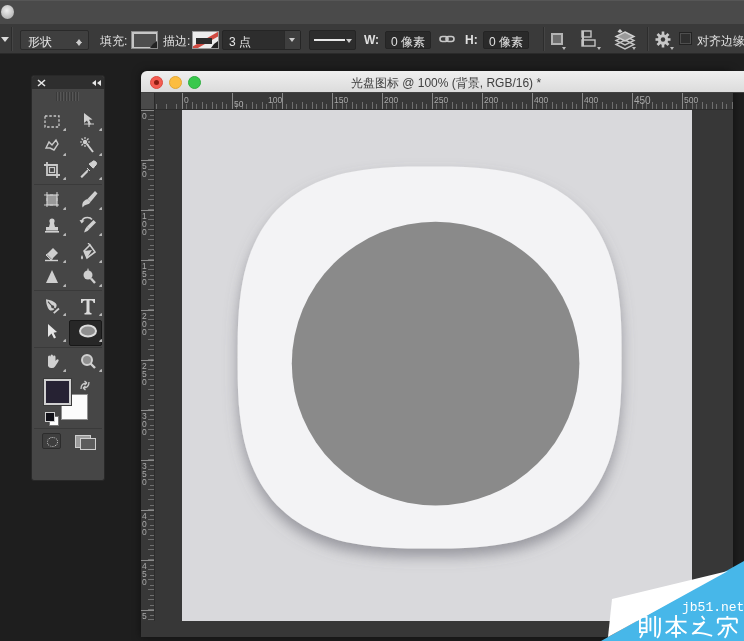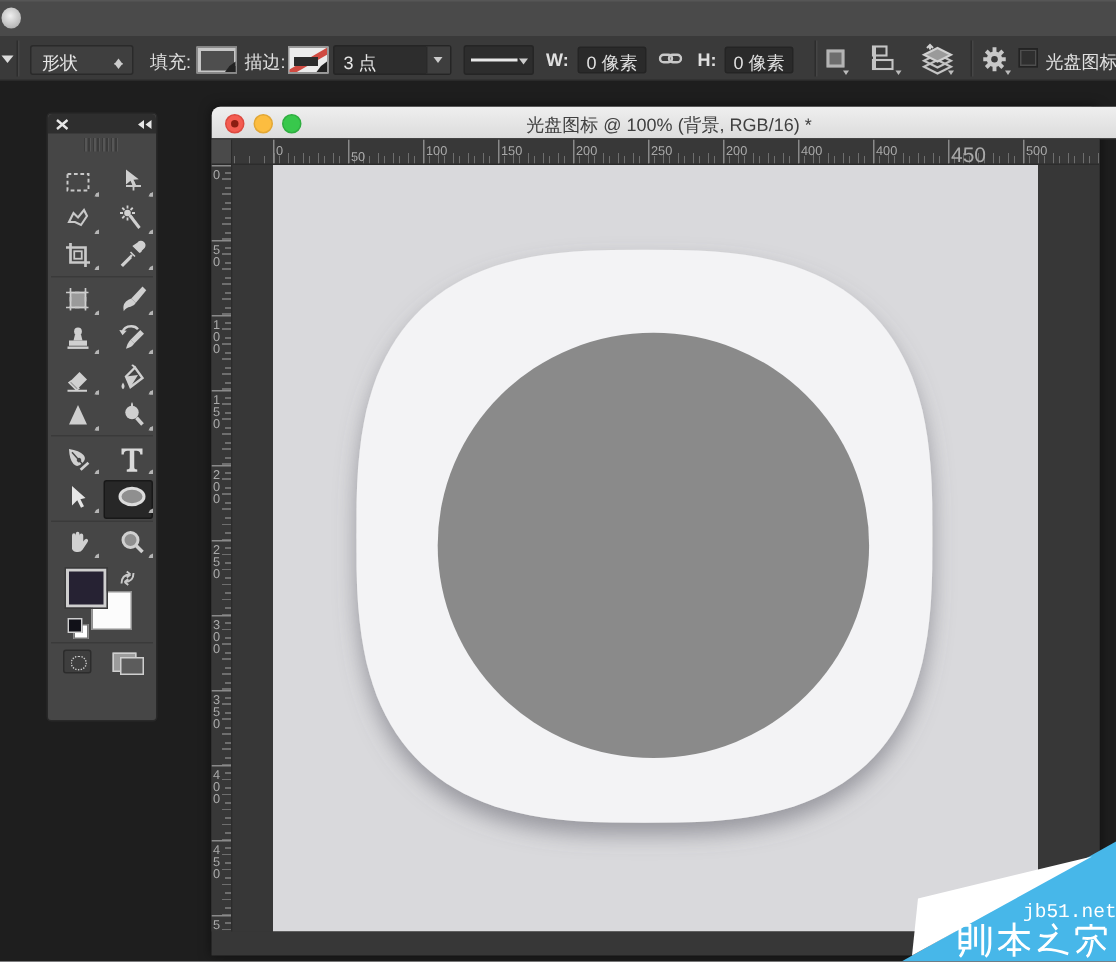--- a/index.html
+++ b/index.html
@@ -90,21 +90,21 @@
         <line x1="2.5" y1="9.5" x2="17.5" y2="9.5"></line>
         <line x1="4.5" y1="4" x2="15.5" y2="15"></line>
         <line x1="15.5" y1="4" x2="4.5" y2="15"></line>
       </g>
       <circle cx="10" cy="9.5" r="2.2" fill="#3a3a3a"></circle>
     </g>
   </svg>
   <div class="abs" style="left:670px;top:23px;width:0;height:0;border:2.5px solid transparent;border-top:3.5px solid #bbb;"></div>
 
   <div class="abs" style="left:679px;top:8px;width:13px;height:13px;background:#2f2f2f;border:1px solid #232323;box-shadow:inset 0 0 0 1px #4e4e4e;box-sizing:border-box;"></div>
-  <span class="abs" style="left:697px;top:9px;font-size:12px;color:#e0e0e0;white-space:nowrap;">光盘图标</span>
+  <span class="abs" style="left:697px;top:9px;font-size:12px;color:#e0e0e0;white-space:nowrap;">对齐边缘</span>
 </div>
 
 <div class="abs" id="toolpanel" style="left:31px;top:75px;width:74px;height:406px;background:#464646;border:1px solid #282828;border-radius:3px;box-sizing:border-box;">
   <div class="abs" style="left:0;top:0;width:72px;height:13px;background:#2e2e2e;border-radius:3px 3px 0 0;"></div>
   <svg class="abs" style="left:5px;top:3px;" width="9" height="8" viewBox="0 0 9 8">
       <path d="M1 1 L8 7 M8 1 L1 7" stroke="#e6e6e6" stroke-width="1.6"></path>
     </svg>
   <svg class="abs" style="left:59px;top:3px;" width="11" height="8" viewBox="0 0 11 8">
       <path d="M5 1 L1 4 L5 7 Z M10 1 L6 4 L10 7 Z" fill="#e6e6e6"></path>
     </svg>
@@ -257,35 +257,35 @@
   <div class="abs" style="left:0;top:22px;width:14px;height:17px;background:#4a4a4a;border-right:1px solid #2a2a2a;border-bottom:1px solid #2a2a2a;box-sizing:border-box;"></div>
 
   <div class="abs" id="hruler" style="left:14px;top:22px;width:578px;height:17px;background:#383838;border-bottom:1px solid #2c2c2c;box-sizing:border-box;overflow:hidden;">
       <div class="abs" style="left:0;top:0;width:578px;height:18px;background:repeating-linear-gradient(90deg, transparent 0, transparent 4px, #6e6e6e 4px, #6e6e6e 5px, transparent 5px, transparent 10px),transparent;background-size:10px 5px;background-position:27px 11px;background-repeat:repeat-x;"></div>
       <div class="abs" style="left:0;top:0;width:578px;height:18px;background:repeating-linear-gradient(90deg, #6e6e6e 0, #6e6e6e 1px, transparent 1px, transparent 10px);background-size:578px 7px;background-position:27px 9px;background-repeat:no-repeat;"></div>
       <div class="abs" style="left:27px;top:0;width:1px;height:16px;background:#8a8a8a;"></div>
       <span class="abs" style="left:29px;top:2px;font-size:8.5px;color:#a9a9a9;">0</span>
       <div class="abs" style="left:77px;top:0;width:1px;height:16px;background:#8a8a8a;"></div>
       <span class="abs" style="left:79px;top:6px;font-size:8.5px;color:#a9a9a9;">50</span>
       <div class="abs" style="left:127px;top:0;width:1px;height:16px;background:#8a8a8a;"></div>
-      <span class="abs" style="left:129px;top:2px;font-size:8.5px;color:#a9a9a9;">100</span>
+      <span class="abs" style="left:113px;top:2px;font-size:8.5px;color:#a9a9a9;">100</span>
       <div class="abs" style="left:177px;top:0;width:1px;height:16px;background:#8a8a8a;"></div>
       <span class="abs" style="left:179px;top:2px;font-size:8.5px;color:#a9a9a9;">150</span>
       <div class="abs" style="left:227px;top:0;width:1px;height:16px;background:#8a8a8a;"></div>
       <span class="abs" style="left:229px;top:2px;font-size:8.5px;color:#a9a9a9;">200</span>
       <div class="abs" style="left:277px;top:0;width:1px;height:16px;background:#8a8a8a;"></div>
       <span class="abs" style="left:279px;top:2px;font-size:8.5px;color:#a9a9a9;">250</span>
       <div class="abs" style="left:327px;top:0;width:1px;height:16px;background:#8a8a8a;"></div>
       <span class="abs" style="left:329px;top:2px;font-size:8.5px;color:#a9a9a9;">200</span>
       <div class="abs" style="left:377px;top:0;width:1px;height:16px;background:#8a8a8a;"></div>
       <span class="abs" style="left:379px;top:2px;font-size:8.5px;color:#a9a9a9;">400</span>
       <div class="abs" style="left:427px;top:0;width:1px;height:16px;background:#8a8a8a;"></div>
       <span class="abs" style="left:429px;top:2px;font-size:8.5px;color:#a9a9a9;">400</span>
       <div class="abs" style="left:477px;top:0;width:1px;height:16px;background:#8a8a8a;"></div>
-      <span class="abs" style="left:479px;top:2px;font-size:14px;color:#a9a9a9;">450</span>
+      <span class="abs" style="left:479px;top:2px;font-size:10px;color:#a9a9a9;">450</span>
       <div class="abs" style="left:527px;top:0;width:1px;height:16px;background:#8a8a8a;"></div>
       <span class="abs" style="left:529px;top:2px;font-size:8.5px;color:#a9a9a9;">500</span>
     </div>
 
   <div class="abs" id="vruler" style="left:0;top:39px;width:14px;height:511px;background:#383838;border-right:1px solid #2c2c2c;box-sizing:border-box;overflow:hidden;">
       <div class="abs" style="left:0;top:0;width:13px;height:510px;background:repeating-linear-gradient(0deg, transparent 0, transparent 4px, #6e6e6e 4px, #6e6e6e 5px, transparent 5px, transparent 10px);background-size:4px 10px;background-position:9px 0px;background-repeat:repeat-y;"></div>
       <div class="abs" style="left:7px;top:0;width:6px;height:510px;background:repeating-linear-gradient(0deg, #6e6e6e 0, #6e6e6e 1px, transparent 1px, transparent 10px);"></div>
       <div class="abs" style="left:0;top:0px;width:13px;height:1px;background:#8a8a8a;"></div>
       <div class="abs" style="left:1px;top:2px;font-size:8.5px;color:#a9a9a9;">
         <div style="height:8px;line-height:8px;">0</div>

